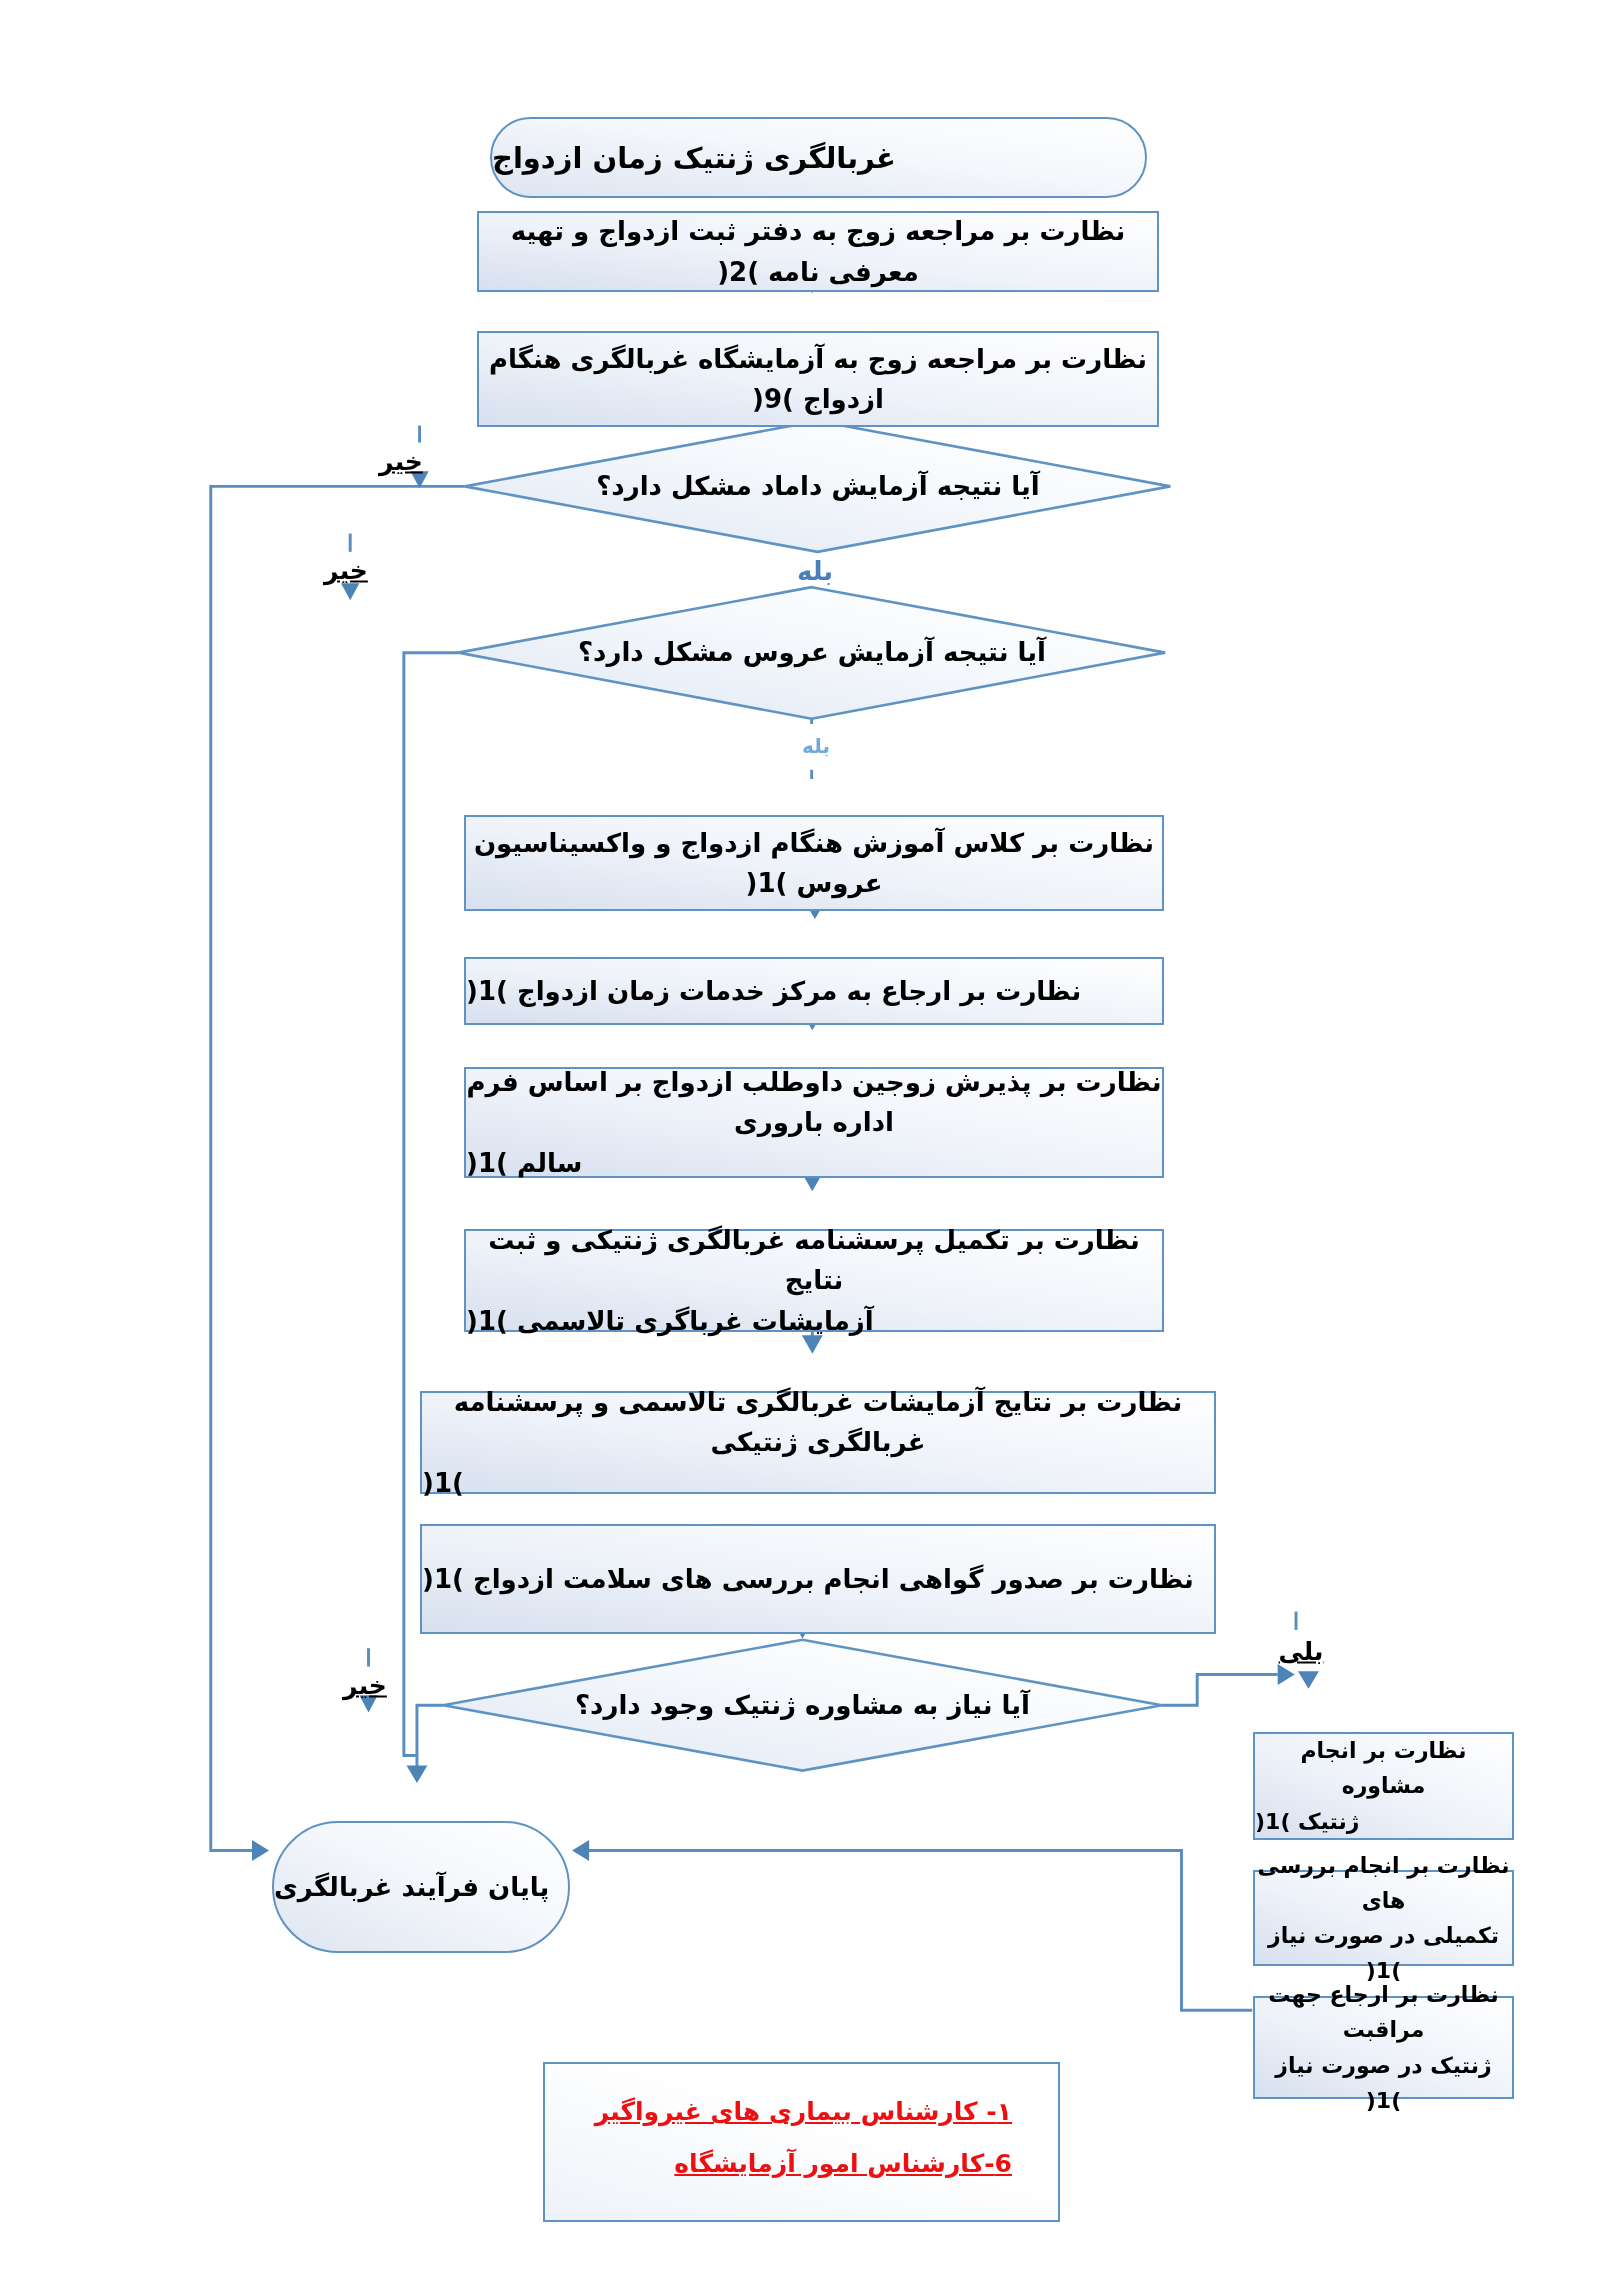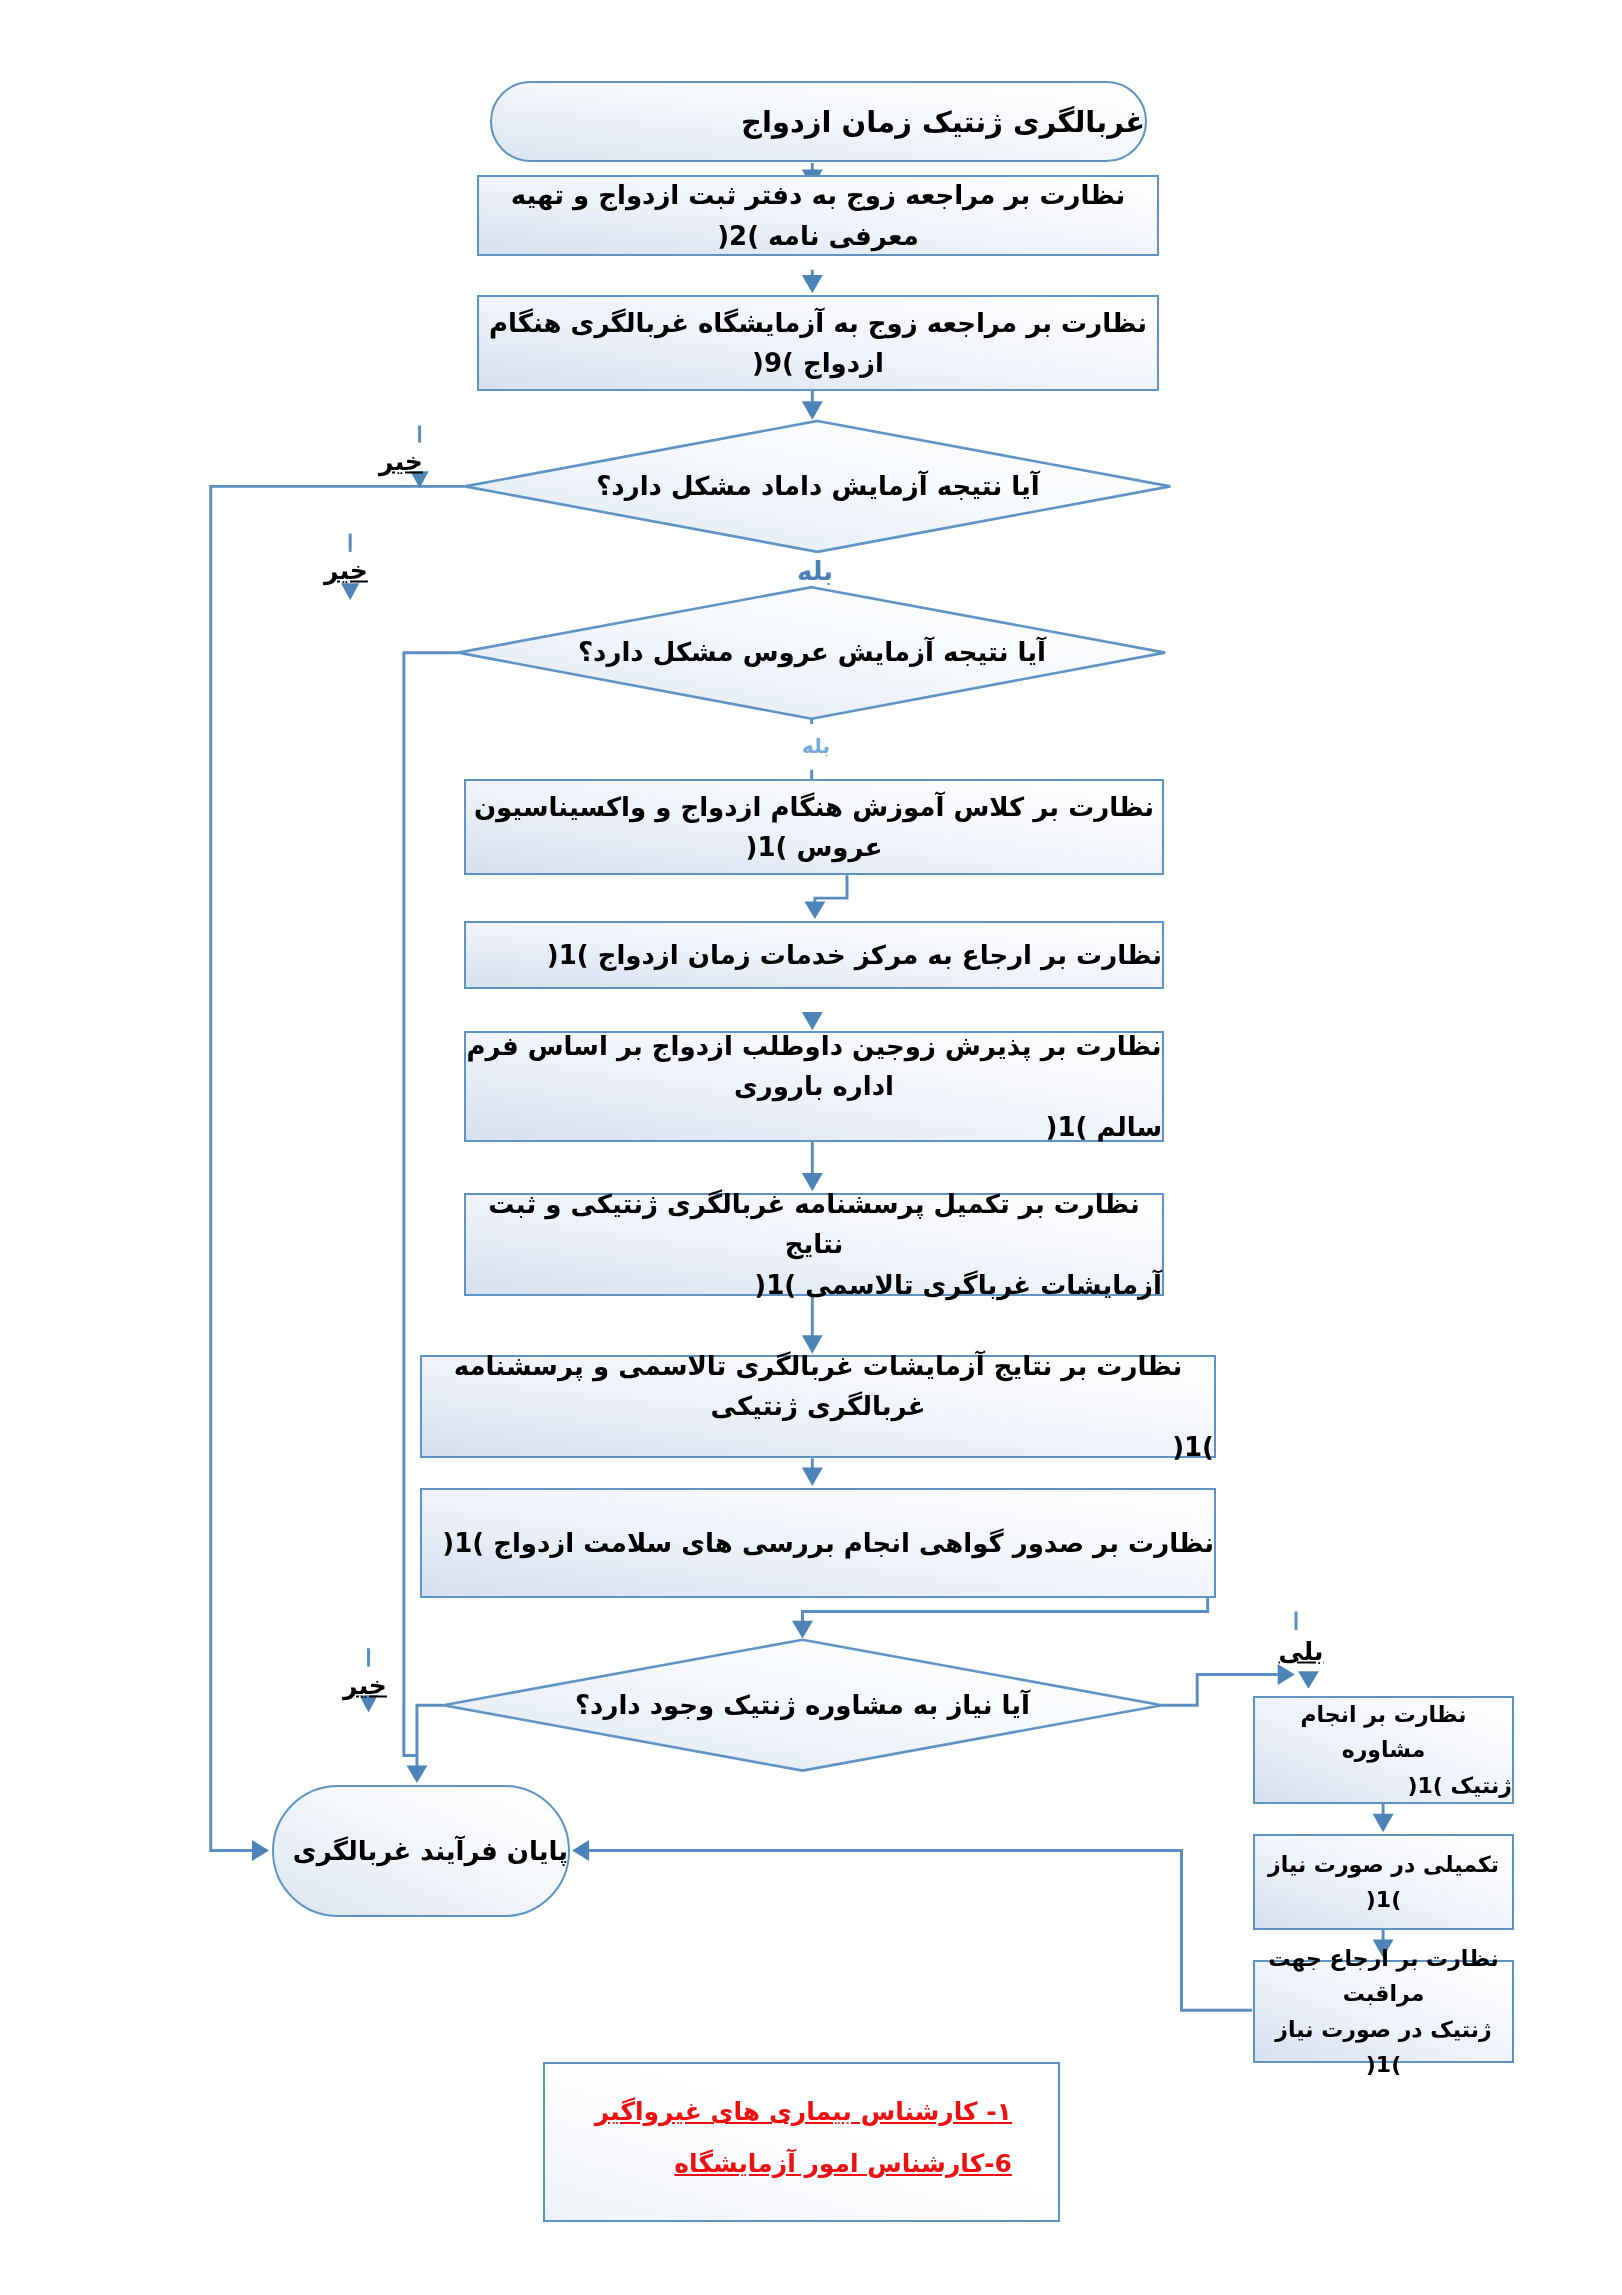--- a/index.html
+++ b/index.html
@@ -1,21 +1,21 @@
 <!DOCTYPE html>
 <html lang="fa" style="font-size:10.5px"><head>
 <meta charset="utf-8">
 <style>
   html,body{margin:0;padding:0;background:#ffffff;}
   body{width:1622px;height:2295px;position:relative;overflow:hidden;
        font-family:"DejaVu Sans",sans-serif;font-weight:bold;color:#000;}
   svg.layer{position:absolute;left:0;top:0;z-index:1;}
   .node{position:absolute;z-index:2;display:flex;flex-direction:column;
-        align-items:flex-start;justify-content:center;text-align:center;
-        direction:rtl;box-sizing:border-box;}
+        align-items:flex-end;justify-content:center;text-align:center;
+        direction:rtl;box-sizing:border-box;margin-top:36px;}
   .proc{border:2.6px solid #5f93c3;
         background:linear-gradient(to top right,#d7e0ef 0%,#eef2f9 45%,#ffffff 100%);}
   .term{border:2.6px solid #5f93c3;
         background:linear-gradient(to top right,#dde5f1 0%,#f4f7fb 55%,#ffffff 100%);}
   .dia-text{position:absolute;z-index:3;display:flex;align-items:center;
         justify-content:center;text-align:center;direction:rtl;}
   .lbl{position:absolute;z-index:4;transform:translate(-50%,-50%);
        direction:rtl;white-space:nowrap;}
   .legend{border:2.6px solid #5f93c3;
         background:linear-gradient(to top right,#eef2f8 0%,#ffffff 60%);
@@ -151,20 +151,21 @@
 <div class="dia-text fs40" style="left:498px;top:1650px;width:609px;height:111px;">
   <span>آیا نیاز به مشاوره ژنتیک وجود دارد؟</span>
 </div>
 
 <div class="node proc fs33" style="left:1253px;top:1696px;width:261px;height:108px;">
   <span>نظارت بر انجام مشاوره</span>
   <span>ژنتیک )1(</span>
 </div>
 
 <div class="node proc fs33" style="left:1253px;top:1834px;width:261px;height:96px;">
+  <span>نظارت بر انجام بررسی های</span>
   <span>تکمیلی در صورت نیاز )1(</span>
 </div>
 
 <div class="node proc fs33" style="left:1253px;top:1960px;width:261px;height:103px;">
   <span>نظارت بر ارجاع جهت مراقبت</span>
   <span>ژنتیک در صورت نیاز )1(</span>
 </div>
 
 <div class="node term fs40" style="left:272px;top:1785px;width:298px;height:132px;border-radius:66px;">
   <span>پایان فرآیند غربالگری</span>

